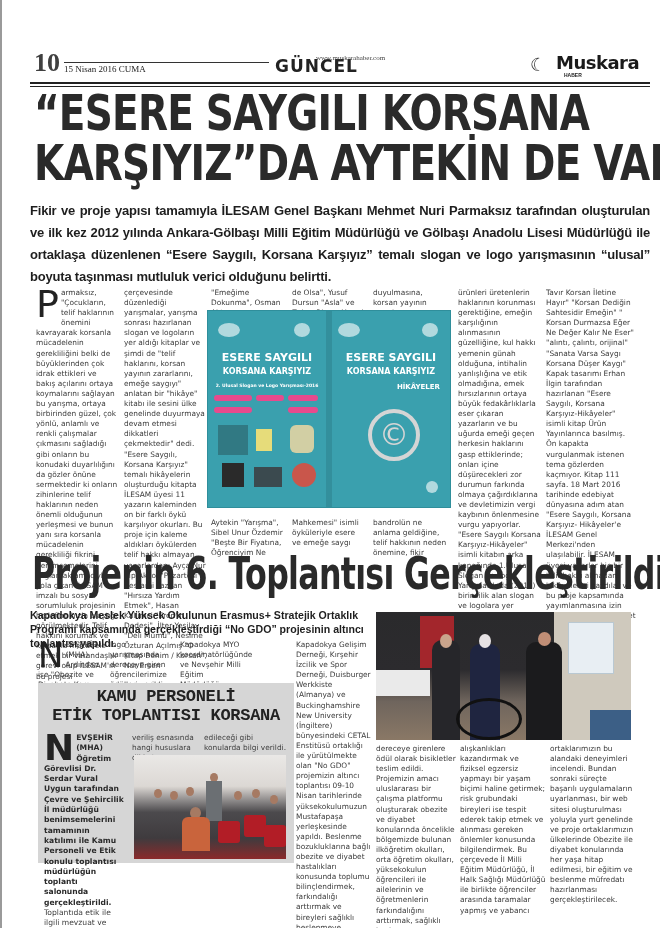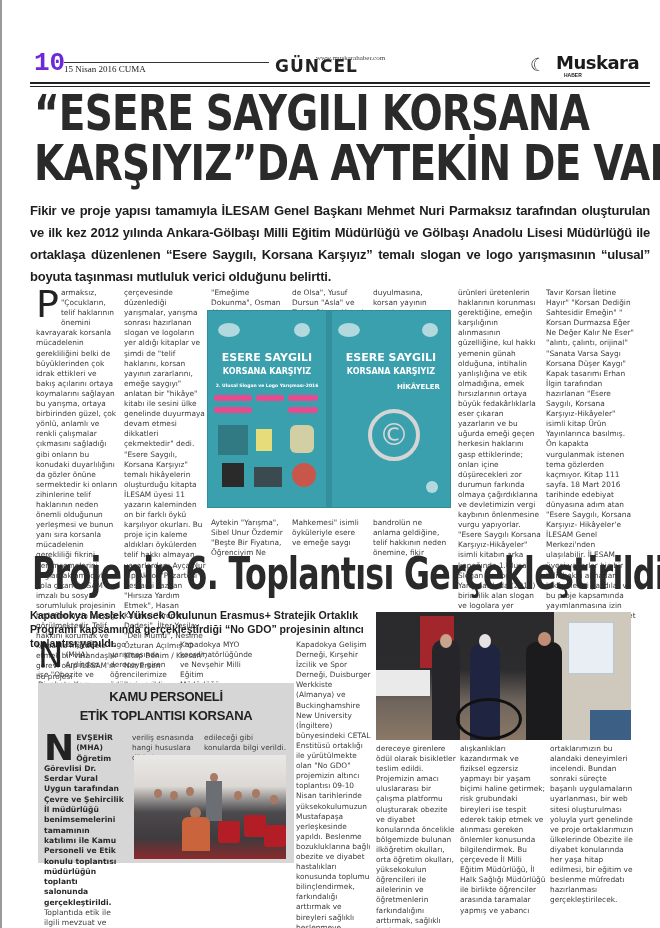--- a/index.html
+++ b/index.html
@@ -2,21 +2,21 @@
 <html><head>
 <meta charset="utf-8">
 <style>
   html, body { margin:0; padding:0; }
   body { width:660px; height:928px; background:#fff; position:relative; overflow:hidden; font-family:"Liberation Sans", sans-serif; color:#222; }
   .left-edge { position:absolute; left:0; top:0; width:2px; height:928px; background:#9a9a9a; }
   .page { position:absolute; left:30px; top:0; width:620px; height:928px; }
 
   
   .mast { position:absolute; left:0; top:50px; width:620px; height:30px; }
-  .pgnum { position:absolute; left:4px; top:0; font-family:Liberation Mono, monospace; font-weight:bold; font-size:26px; line-height:26px; color:#6d28d9; }
+  .pgnum { position:absolute; left:4px; top:0; font-family:Liberation Serif, serif; font-weight:bold; font-size:26px; line-height:26px; color:#404040; }
   .date { position:absolute; left:34px; top:14px; font-family:"Liberation Serif", serif; font-size:9px; color:#222; }
   .mast-line { position:absolute; left:34px; top:12px; width:205px; height:1px; background:#333; }
   .guncel { position:absolute; left:245px; top:6px; font-family:"DejaVu Sans", sans-serif; font-weight:bold; font-size:17px; letter-spacing:1px; color:#222; }
   .url { position:absolute; left:286px; top:4px; font-family:Liberation Serif, serif; font-size:7px; color:#444; }
   .logo { position:absolute; left:500px; top:2px; width:120px; height:26px; }
   .logo-mark { position:absolute; left:0; top:2px; font-size:18px; color:#333; }
   .logo-text { position:absolute; left:26px; top:0; font-family:"DejaVu Sans", sans-serif; font-weight:bold; font-size:18px; color:#1a1a1a; letter-spacing:-0.5px; }
   .logo-sub { position:absolute; left:34px; top:20px; font-size:5px; font-weight:bold; color:#222; }
   .rule-thick { position:absolute; left:0; top:82px; width:620px; height:2px; background:#222; }
   .rule-thin { position:absolute; left:0; top:86px; width:620px; height:1px; background:#222; }
@@ -47,21 +47,21 @@
 
   .photo1 { position:absolute; left:346px; top:612px; width:255px; height:128px; background:linear-gradient(180deg,#2a2a2c 0%,#2c2b2e 45%,#6f655d 70%,#8a7866 100%); overflow:hidden; }
   .p-banner { position:absolute; left:44px; top:4px; width:34px; height:52px; background:#a3262c; }
   .p-wall { position:absolute; left:178px; top:0; width:77px; height:128px; background:#cfc9bd; }
   .p-poster { position:absolute; left:192px; top:10px; width:44px; height:50px; background:#e8eef3; border:1px solid #b9c8d2; }
   .p-table { position:absolute; left:0; top:58px; width:54px; height:26px; background:#eaeaea; }
   .p-person { position:absolute; border-radius:10px 10px 0 0; }
 
   
   .box { position:absolute; left:8px; top:683px; width:256px; height:180px; background:#d6d6d6; }
-  .box-title { position:absolute; left:0; top:4px; width:256px; text-align:center; font-family:Liberation Sans, sans-serif; font-weight:bold; font-size:13px; line-height:19px; color:#222; letter-spacing:-0.3px; }
+  .box-title { position:absolute; left:0; top:4px; width:256px; text-align:center; font-family:Liberation Mono, monospace; font-weight:bold; font-size:17px; line-height:19px; color:#222; letter-spacing:-0.3px; }
   .box-lead { position:absolute; left:6px; top:50px; width:80px; font-family:"DejaVu Sans", sans-serif; font-weight:bold; font-size:7.6px; line-height:10.3px; color:#2a2a2a; }
   .box-lead .dropcap { font-size:36px; line-height:28px; font-weight:bold; }
   .box-rest { font-weight:normal; color:#3d3d3d; }
   .box-c2 { position:absolute; left:94px; top:50px; width:70px; font-size:7.4px; line-height:10px; font-family:"DejaVu Sans", sans-serif; color:#3d3d3d; }
   .box-c3 { position:absolute; left:166px; top:50px; width:86px; font-size:7.4px; line-height:10px; font-family:"DejaVu Sans", sans-serif; color:#3d3d3d; }
   .photo2 { position:absolute; left:96px; top:72px; width:152px; height:104px; background:linear-gradient(180deg,#eae8e6 0%,#dcd8d4 30%,#4c4a4d 55%,#3f3b3e 80%,#8b2a2b 100%); overflow:hidden; }
   .seat { position:absolute; width:22px; height:22px; background:#b21d26; border-radius:3px; }
   .head { position:absolute; width:8px; height:9px; border-radius:50%; background:#a67a63; }
 </style>
 </head>

